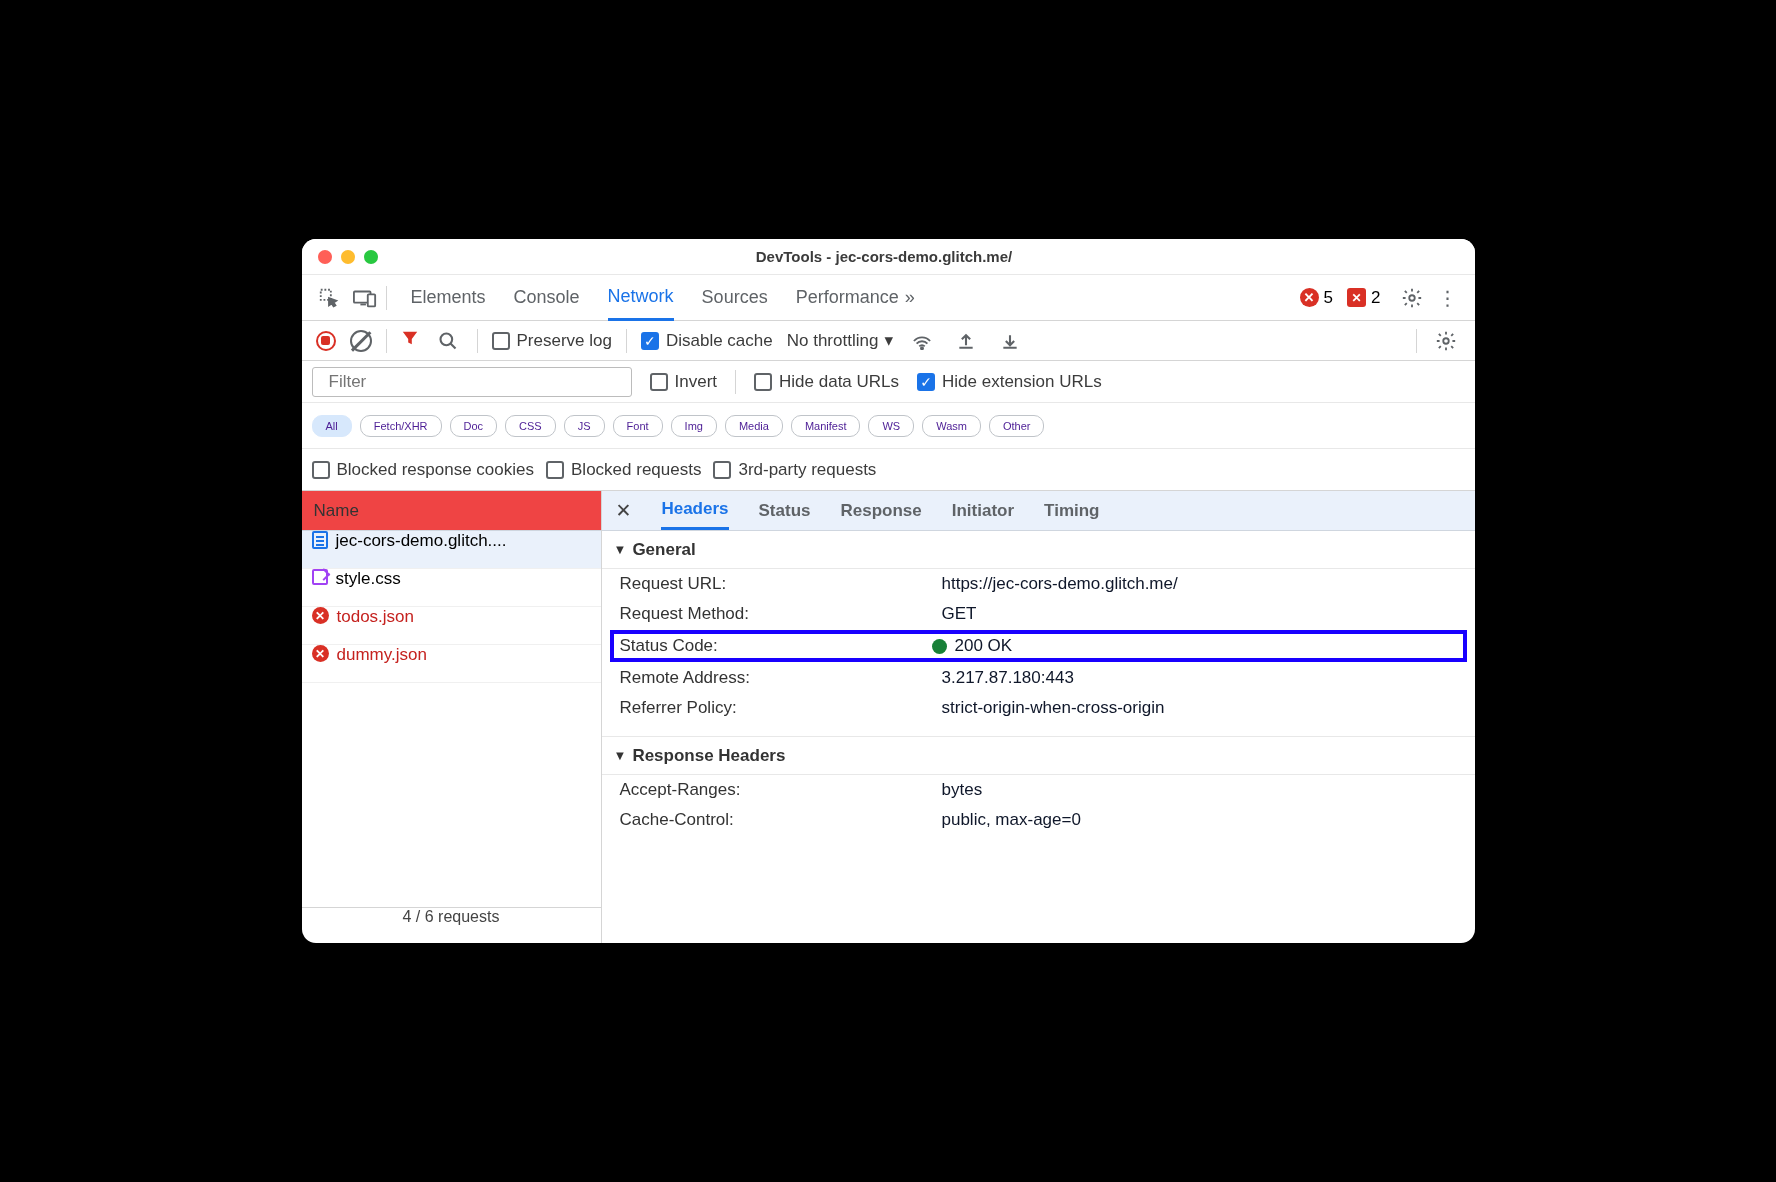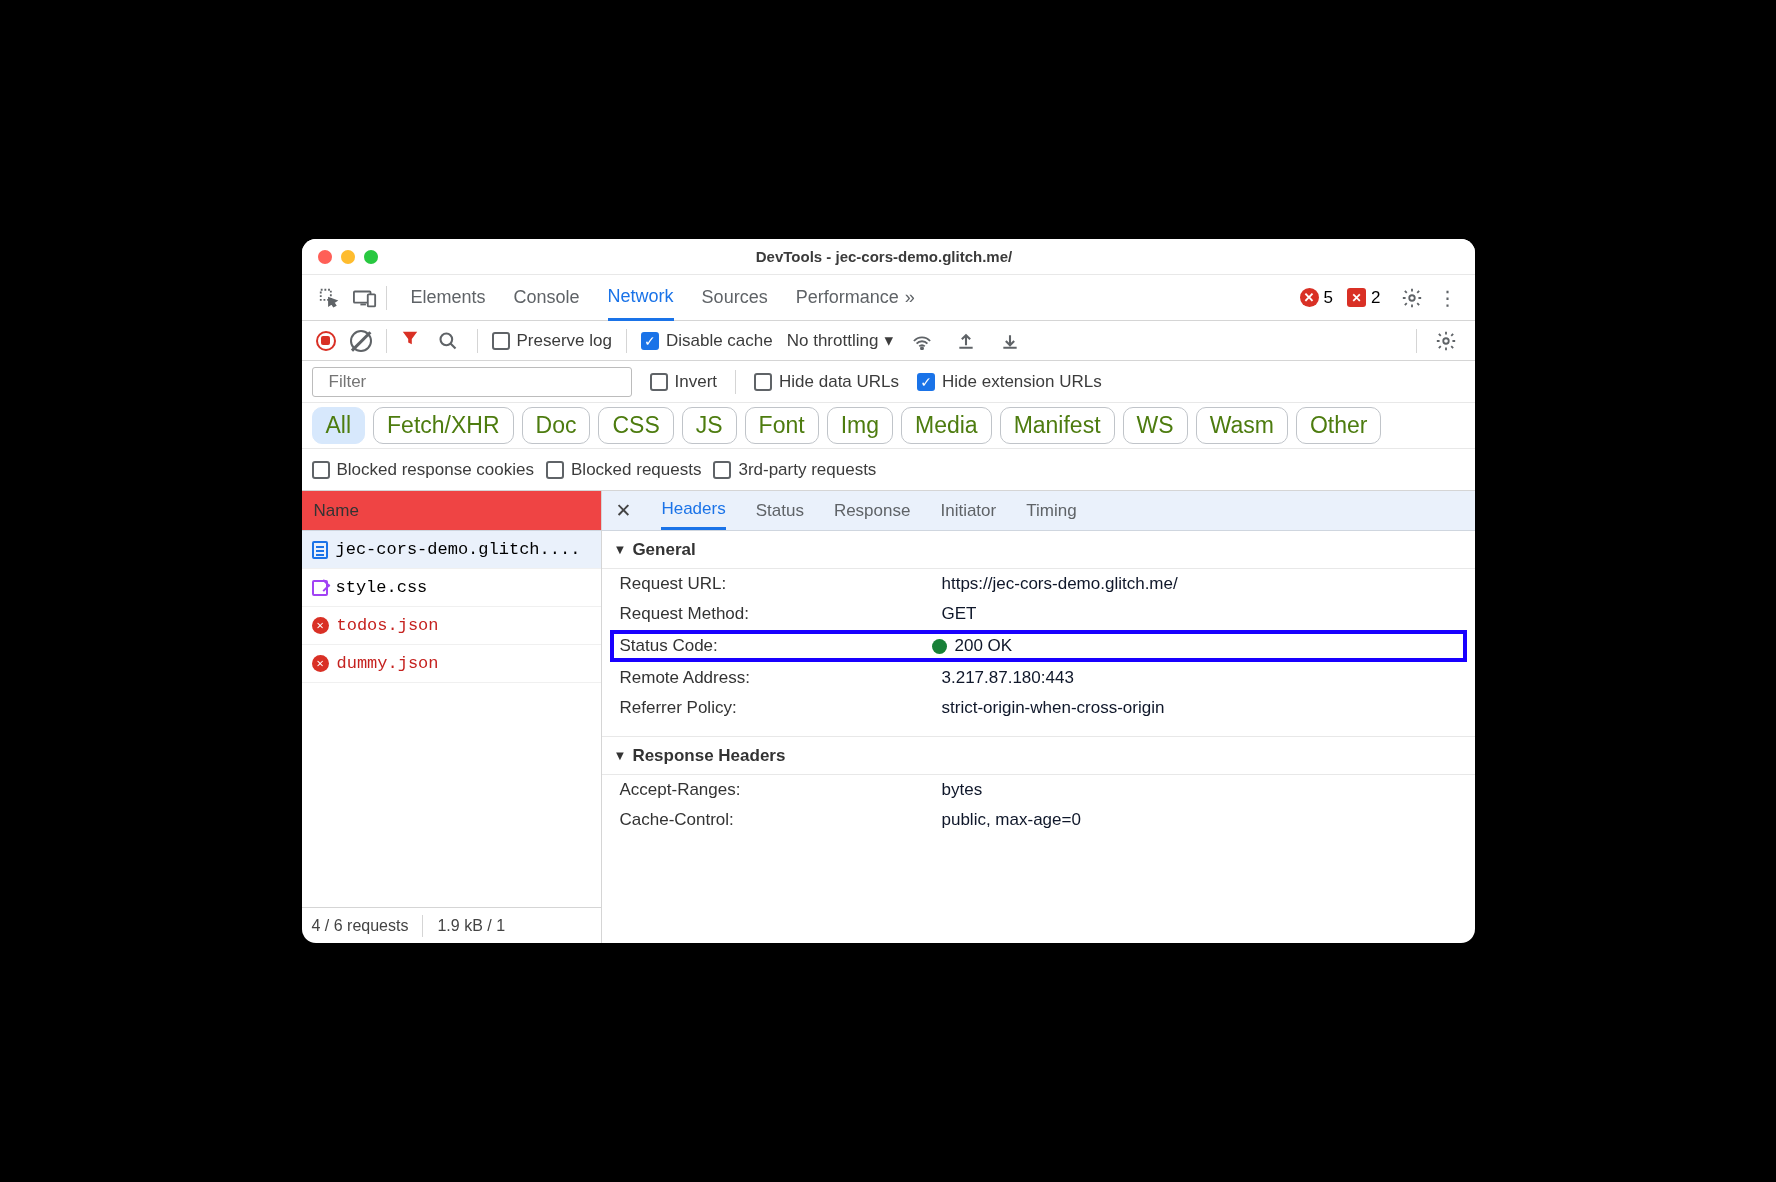--- a/index.html
+++ b/index.html
@@ -140,61 +140,61 @@
     border: 1px solid #bcbcbc; border-radius:3px;
     padding: 0 16px; font-size: 17px; color:#888;
   }
   .filterbar2 {
     height: 46px;
     border-bottom: 1px solid #e8e8e8;
     display:flex;align-items:center;gap:8px;padding:0 10px;
   }
   .pill {
     border:1px solid #c0c4c9;border-radius:10px;
-    padding:4px 13px;font-size:23px;color:#4d7c0f;
+    padding:4px 13px;font-size:11px;color:#4c1d95;
     cursor:pointer;
   }
   .pill.active{background:#d7e8fc;border-color:#d7e8fc;}
   .filterbar3 {
     height: 42px;
     border-bottom: 1px solid #d5d5d5;
     display:flex;align-items:center;gap:12px;padding:0 10px;
     font-size:17px;color:#3c3c3c;
   }
 
   .main { flex:1; display:flex; overflow:hidden; }
   .sidebar { width: 300px; border-right:1px solid #d5d5d5; display:flex;flex-direction:column;}
   .side-head {
     height:40px;background:#ef4444;border-bottom:1px solid #cfd6df;
     display:flex;align-items:center;padding:0 12px;font-size:17px;color:#333;
   }
   .req-item{
-    height:38px;display:flex;align-items:center;gap:8px;padding:0 10px;
-    font-size:17px;border-bottom:1px solid #f0f0f0;cursor:pointer;font-family:Liberation Mono, monospace;
+    height:38px;display:flex;align-items:flex-start;gap:8px;padding:0 10px;
+    font-size:17px;border-bottom:1px solid #f0f0f0;cursor:pointer;
   }
   .req-item.selected{background:#eaf1fb;}
   .doc-ic{width:16px;height:18px;border:2px solid #1a73e8;border-radius:2px;position:relative;}
   .doc-ic::after{content:"";position:absolute;left:2px;right:2px;top:3px;height:2px;background:#1a73e8;box-shadow:0 4px 0 #1a73e8,0 8px 0 #1a73e8;}
   .css-ic{width:16px;height:16px;border:2px solid #a142f4;border-radius:2px;position:relative;}
   .css-ic::after{content:"";position:absolute;right:-1px;top:-1px;width:7px;height:7px;border-right:2px solid #a142f4;border-top:2px solid #a142f4;transform:rotate(45deg) translate(1px,-1px);}
   .err-ic{width:17px;height:17px;border-radius:50%;background:#d93025;color:#fff;display:flex;align-items:center;justify-content:center;font-size:12px;font-weight:bold;}
   .req-err{color:#c5221f;}
   .side-foot{
     margin-top:auto;height:36px;border-top:1px solid #d5d5d5;
-    display:flex;align-items:center;padding:0 10px;font-size:16px;color:#444;gap:14px;
+    display:flex;align-items:center;padding:0 10px;font-size:16px;color:#444;gap:14px;flex-direction:column;
   }
   .vdiv{width:1px;height:22px;background:#d5d5d5;}
 
   .detail { flex:1; display:flex;flex-direction:column;overflow:hidden;}
   .detail-tabs{
     height:40px;background:#eaf1fb;border-bottom:1px solid #cfd6df;
     display:flex;align-items:center;gap:30px;padding:0 14px;font-size:17px;
   }
   .close-x{font-size:19px;color:#444;cursor:pointer;}
-  .dtab{color:#5f6367;cursor:pointer;height:100%;display:flex;align-items:center;}
+  .dtab{color:#5f6367;cursor:pointer;height:100%;display:flex;align-items:center;font-weight:bold;}
   .dtab.active{color:#1a73e8;border-bottom:3px solid #1a73e8;}
   .detail-body{flex:1;overflow:auto;}
   .section-head{
     height:38px;border-bottom:1px solid #e8e8e8;
     display:flex;align-items:center;padding:0 12px;font-size:17px;font-weight:600;color:#333;
   }
   .section-head .tri{margin-right:6px;font-size:13px;}
   .kv{display:flex;padding:5px 18px;font-size:17px;}
   .kv .k{width:310px;color:#333;}
   .kv .v{color:#0f172a;display:flex;align-items:center;gap:8px;margin-left:12px;}

